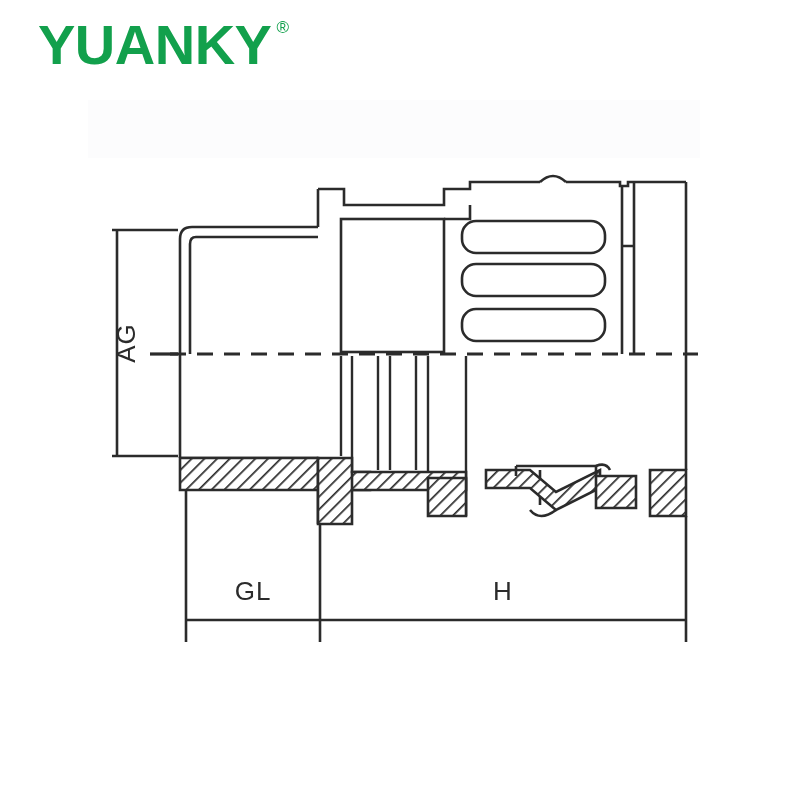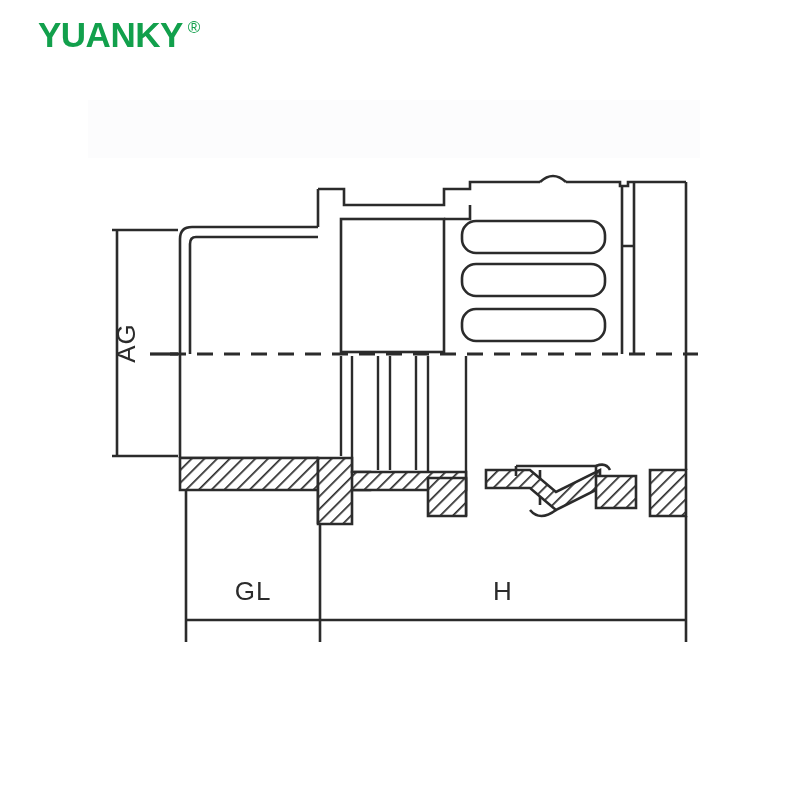--- a/index.html
+++ b/index.html
@@ -34,21 +34,21 @@
     left: 38px;
     top: 17px;
     display: flex;
     align-items: flex-start;
     line-height: 1;
     user-select: none;
   }
   #brand-wordmark {
     font-family: "Liberation Sans", sans-serif;
     font-weight: bold;
-    font-size: 35px;
+    font-size: 56px;
     letter-spacing: -0.5px;
     color: #12a04c;
     line-height: 1;
   }
   #brand-reg {
     font-family: "Liberation Sans", sans-serif;
     font-size: 17px;
     color: #12a04c;
     margin-left: 5px;
     margin-top: 2px;

